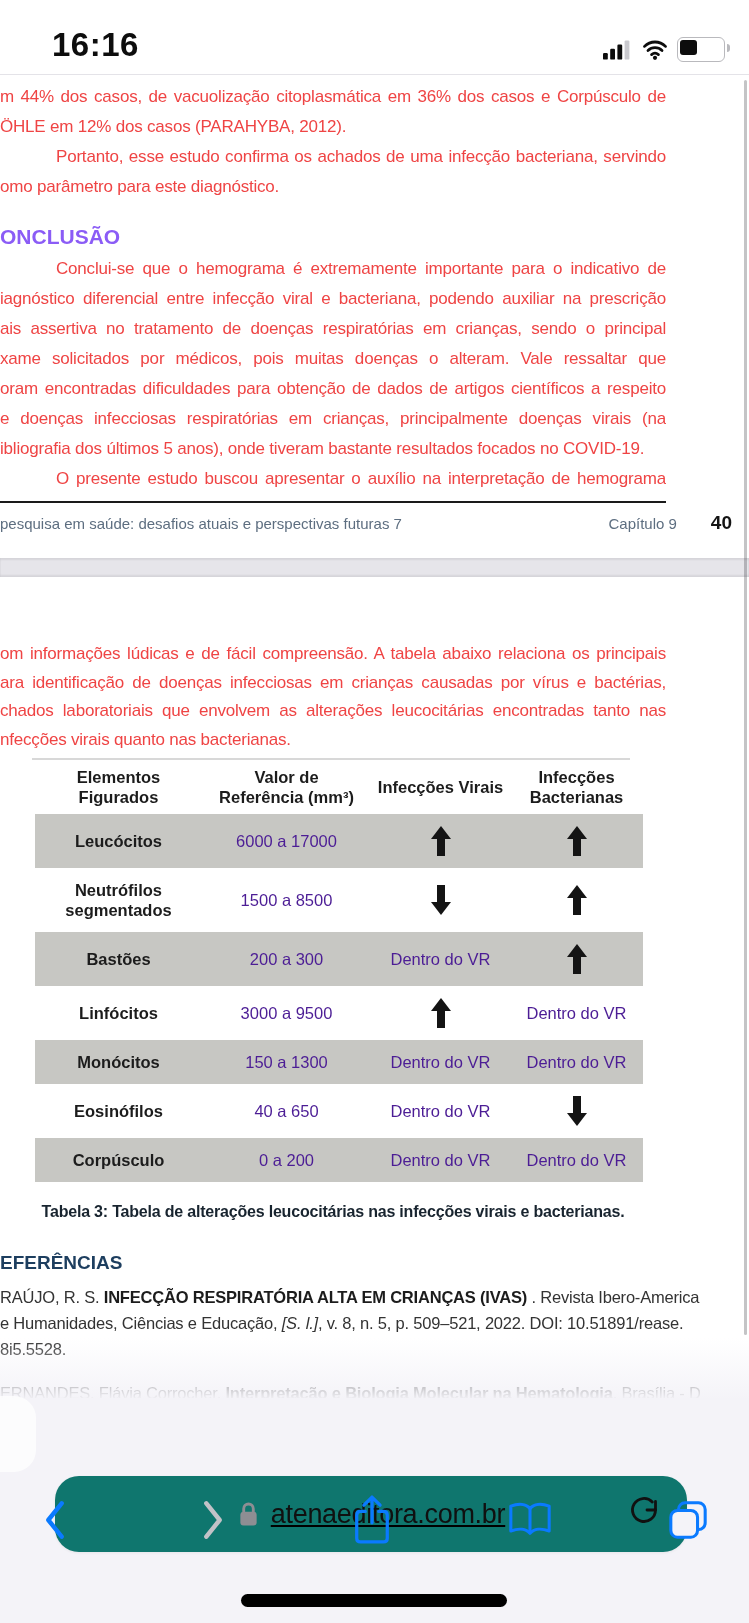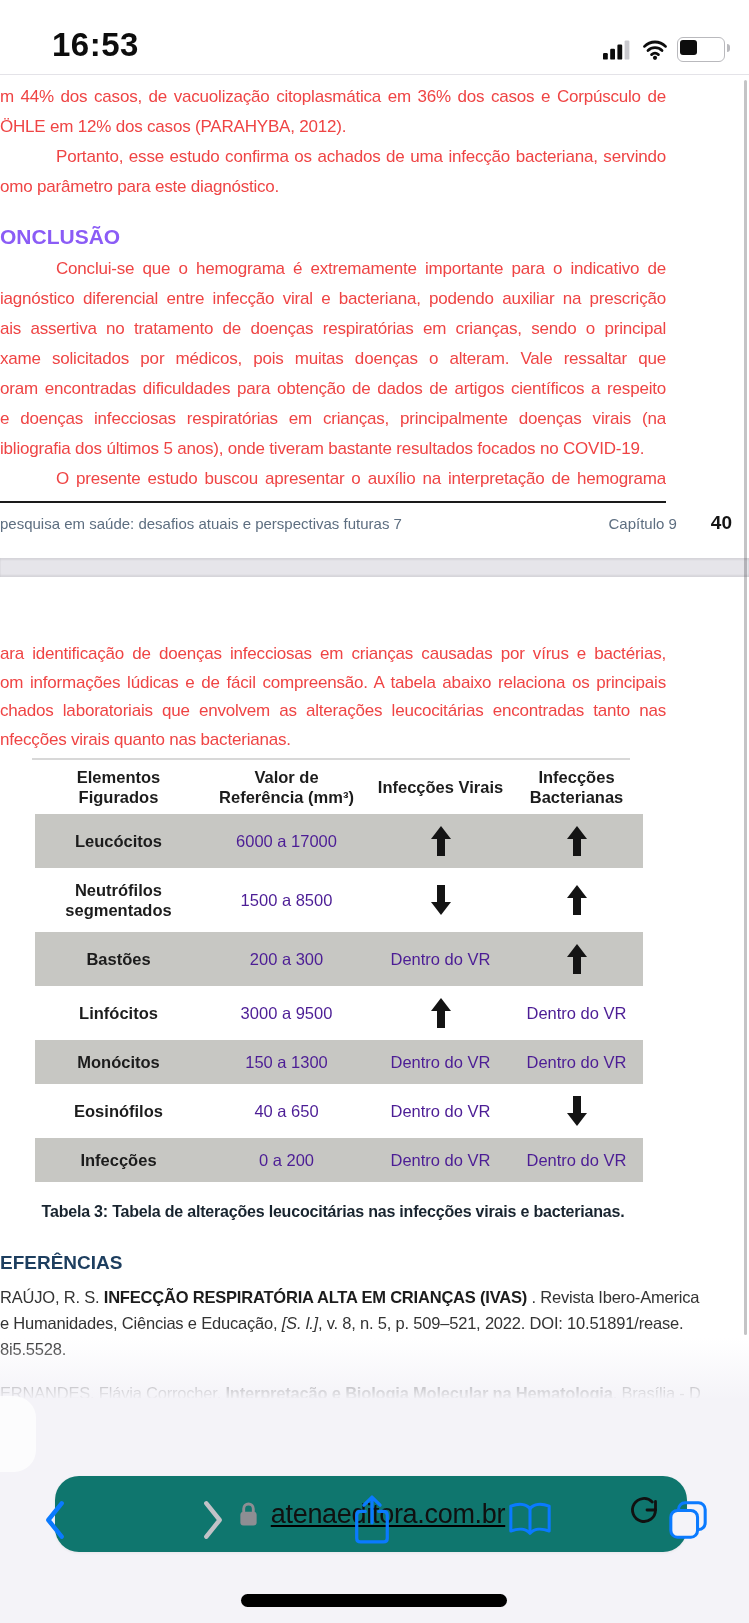--- a/index.html
+++ b/index.html
@@ -78,21 +78,21 @@
   .reload-btn{position:absolute;right:24px;top:50%;transform:translateY(-50%);width:36px;height:36px;}
   .nb{position:absolute;top:1492px;transform:translateX(-50%);width:56px;height:56px;display:flex;align-items:center;justify-content:center;}
   .home-indicator{position:absolute;left:241px;top:1594px;width:266px;height:13px;border-radius:7px;background:#000;}
 </style>
 </head>
 <body>
 
 <div class="screen">
 
   <div class="status">
-    <div class="time">16:53</div>
+    <div class="time">16:16</div>
     <div class="sicons">
       <svg width="30" height="20" viewBox="0 0 50 32">
         <rect x="0" y="21" width="8" height="11" rx="2" fill="#0d0d0d"></rect>
         <rect x="12" y="14" width="8" height="18" rx="2" fill="#0d0d0d"></rect>
         <rect x="24" y="7" width="8" height="25" rx="2" fill="#0d0d0d"></rect>
         <rect x="36" y="0" width="8" height="32" rx="2" fill="#c9c9ce"></rect>
       </svg>
       <svg width="28" height="21" viewBox="0 0 32 27">
         <path d="M2.5 9.5 a19 19 0 0 1 27 0" stroke="#0d0d0d" stroke-width="3.6" fill="none" stroke-linecap="round"></path>
         <path d="M7 14.8 a13 13 0 0 1 18 0" stroke="#0d0d0d" stroke-width="3.6" fill="none" stroke-linecap="round"></path>
@@ -129,22 +129,22 @@
           <span class="fc">Capítulo 9</span>
           <span class="fn">40</span>
         </div>
       </div>
     </div>
 
     <div class="pgap"></div>
 
     <div class="page page2">
       <div class="p2tx">
+        <div class="tx jl">om informações lúdicas e de fácil compreensão. A tabela abaixo relaciona os principais</div>
         <div class="tx jl">ara identificação de doenças infecciosas em crianças causadas por vírus e bactérias,</div>
-        <div class="tx jl">om informações lúdicas e de fácil compreensão. A tabela abaixo relaciona os principais</div>
         <div class="tx jl">chados laboratoriais que envolvem as alterações leucocitárias encontradas tanto nas</div>
         <div class="tx ll">nfecções virais quanto nas bacterianas.</div>
 
         <div class="tbl-topline"></div>
         <table class="lab">
           <thead>
             <tr>
               <th><span class="hw">Elementos Figurados</span></th>
               <th><span class="hw">Valor de Referência (mm³)</span></th>
               <th><span class="hw">Infecções Virais</span></th>
@@ -203,21 +203,21 @@
               <tr>
                 <td>Eosinófilos</td>
                 <td>40 a 650</td>
                 <td>Dentro do VR</td>
                 <td><span class="arr down">
                     <i class="head"></i>
                     <i class="stem"></i>
                   </span></td>
               </tr>
               <tr>
-                <td>Infecções</td>
+                <td>Corpúsculo</td>
                 <td>0 a 200</td>
                 <td>Dentro do VR</td>
                 <td>Dentro do VR</td>
               </tr>
             </tbody>
         </table>
 
         <div class="caption">Tabela 3: Tabela de alterações leucocitárias nas infecções virais e bacterianas.</div>
 
         <div class="h-ref">EFERÊNCIAS</div>

